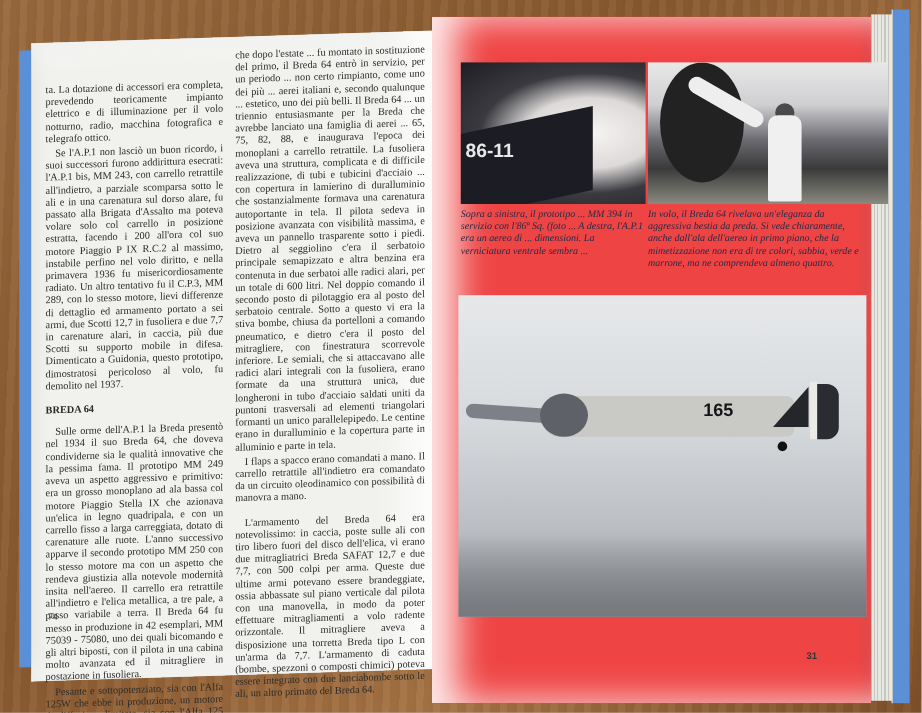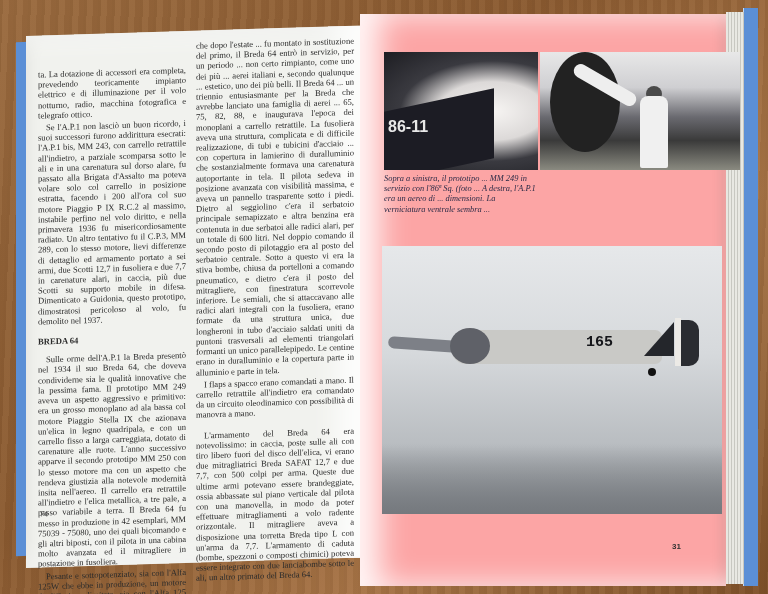--- a/index.html
+++ b/index.html
@@ -9,21 +9,21 @@
   .wood-grain{position:absolute;inset:0;
        background:repeating-linear-gradient(92deg,rgba(0,0,0,0.05) 0 3px,rgba(255,255,255,0.03) 3px 9px,rgba(0,0,0,0.04) 9px 14px);}
   .book{position:absolute;left:16px;top:8px;width:742px;height:582px;}
   .cover-left{position:absolute;left:0;top:34px;width:14px;height:514px;background:#5b8fd6;transform:skewY(-2deg);}
   .cover-right{position:absolute;right:0;top:0;width:14px;height:578px;background:#5b8fd6;border-left:1px solid #c9d9ef;}
   .page-edges{position:absolute;right:14px;top:4px;width:18px;height:572px;
        background:repeating-linear-gradient(90deg,#e8e8e2 0 2px,#c7c7c0 2px 3px);}
   .page-left{position:absolute;left:10px;top:28px;width:336px;height:532px;background:#f1f2ee;
        transform:skewY(-1.8deg);transform-origin:left top;
        box-shadow:inset -24px 0 30px rgba(255,255,255,0.9), inset 0 0 18px rgba(0,0,0,0.08);}
-  .page-right{position:absolute;left:344px;top:6px;width:366px;height:572px;background:#fca5a5;
+  .page-right{position:absolute;left:344px;top:6px;width:366px;height:572px;background:#ef4444;
        box-shadow:inset 20px 0 30px rgba(255,255,255,0.9), inset -6px 0 10px rgba(0,0,0,0.08);}
   .col{position:absolute;font-size:8.6px;line-height:10.2px;color:#2b2b2b;text-align:justify;}
   .col p{margin:0 0 2px 0;text-indent:8px;}
   .col p.noindent{text-indent:0;}
   .col h3{font-size:8.6px;margin:10px 0 8px 0;font-weight:bold;}
   .col-l1{left:12px;top:34px;width:148px;}
   .col-l2{left:170px;top:10px;width:158px;}
   .page-num{position:absolute;font-size:8px;color:#333;}
   .pn-left{left:14px;top:474px;}
   .pn-right{left:312px;top:528px;font-family:"Liberation Sans",sans-serif;font-weight:bold;}
@@ -42,21 +42,21 @@
   .cap-left{left:24px;top:160px;width:152px;}
   .cap-right{left:180px;top:160px;width:176px;}
   .photo-flight{left:22px;top:232px;width:340px;height:268px;
        background:linear-gradient(180deg,#e6e8ea 0%,#d6d9dc 40%,#b8bcc0 75%,#8e9296 100%);}
   .plane-wing{position:absolute;left:6px;top:98px;width:230px;height:12px;background:#7d8087;transform:rotate(4deg);border-radius:6px;}
   .plane-body{position:absolute;left:70px;top:84px;width:210px;height:34px;background:#c9c9c6;border-radius:30px 10px 10px 20px;}
   .plane-nose{position:absolute;left:68px;top:82px;width:40px;height:36px;background:#5f6168;border-radius:50%;}
   .plane-tail-dark{position:absolute;left:262px;top:76px;width:30px;height:34px;background:#24262b;clip-path:polygon(100% 0,100% 100%,0 100%);}
   .plane-tail-light{position:absolute;left:293px;top:72px;width:6px;height:48px;background:#eceae6;}
   .plane-tail-red{position:absolute;left:299px;top:74px;width:18px;height:46px;background:#2a2c31;border-radius:0 10px 10px 0;}
-  .plane-code{position:absolute;left:204px;top:88px;font-family:Liberation Mono, monospace;font-size:15px;font-weight:bold;color:#15161a;}
+  .plane-code{position:absolute;left:204px;top:88px;font-family:Liberation Sans, sans-serif;font-size:15px;font-weight:bold;color:#15161a;}
   .plane-wheel{position:absolute;left:266px;top:122px;width:8px;height:8px;border-radius:50%;background:#111;}
   .ground{position:absolute;left:0;bottom:0;width:100%;height:70px;background:linear-gradient(180deg,rgba(120,124,128,0) 0%,#75797e 100%);}
 </style>
 </head>
 <body>
 
 <div class="wood-grain"></div>
 
 <div class="book">
   <div class="cover-left"></div>
@@ -83,21 +83,22 @@
     <div class="photo photo-crew">
       <div class="crew-dark"></div>
       <div class="crew-num">86-11</div>
     </div>
     <div class="photo photo-pilot">
       <div class="prop"></div>
       <div class="blade"></div>
       <div class="pilot-head"></div>
       <div class="pilot-fig"></div>
     </div>
-    <div class="caption cap-left">Sopra a sinistra, il prototipo ... MM 249 in servizio con l'86ª Sq. (foto ... A destra, l'A.P.1 era un aereo di ... dimensioni. La verniciatura ventrale sembra ...</div>
+    <div class="caption cap-left">Sopra a sinistra, il prototipo ... MM 394 in servizio con l'86ª Sq. (foto ... A destra, l'A.P.1 era un aereo di ... dimensioni. La verniciatura ventrale sembra ...</div>
+    <div class="caption cap-right">In volo, il Breda 64 rivelava un'eleganza da aggressiva bestia da preda. Si vede chiaramente, anche dall'ala dell'aereo in primo piano, che la mimetizzazione non era di tre colori, sabbia, verde e marrone, ma ne comprendeva almeno quattro.</div>
 
     <div class="photo photo-flight">
       <div class="plane-wing"></div>
       <div class="plane-body"></div>
       <div class="plane-nose"></div>
       <div class="plane-tail-dark"></div>
       <div class="plane-tail-light"></div>
       <div class="plane-tail-red"></div>
       <div class="plane-code">165</div>
       <div class="plane-wheel"></div>

